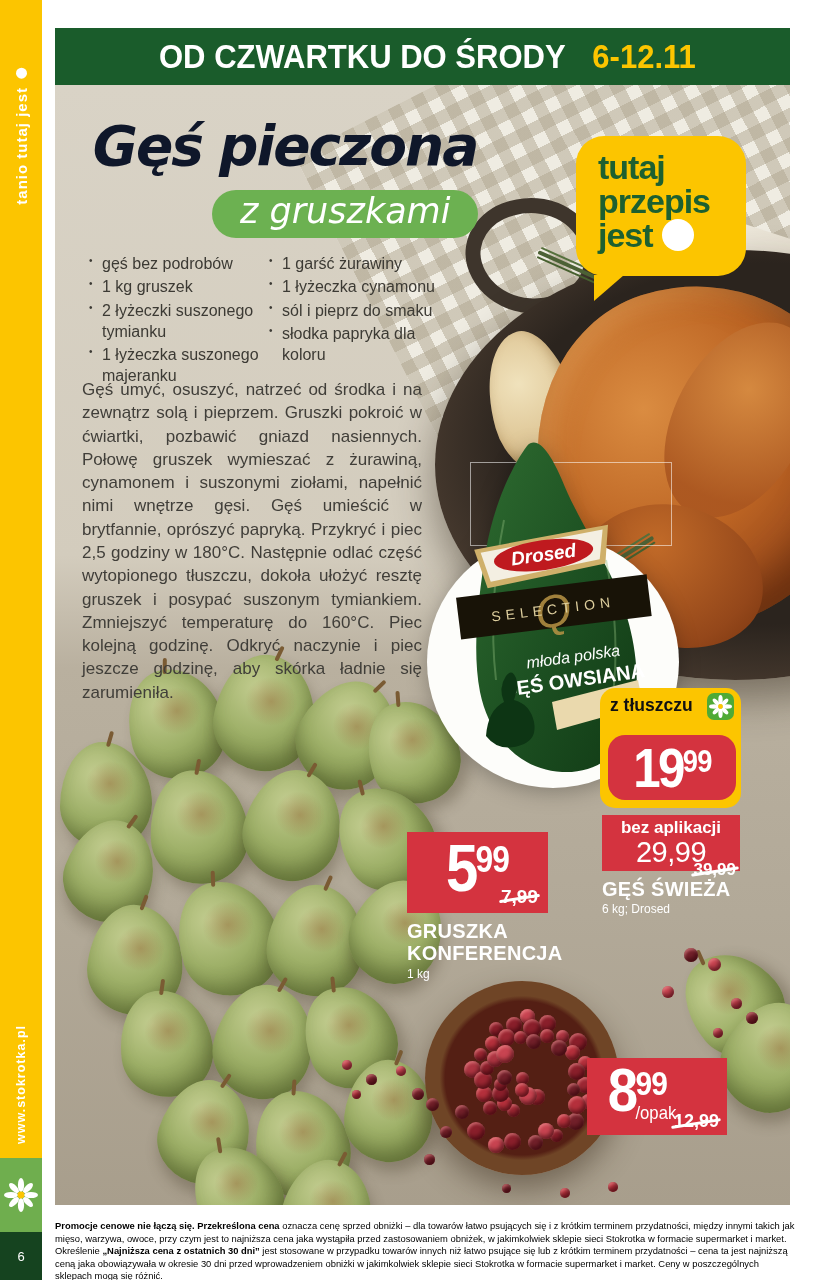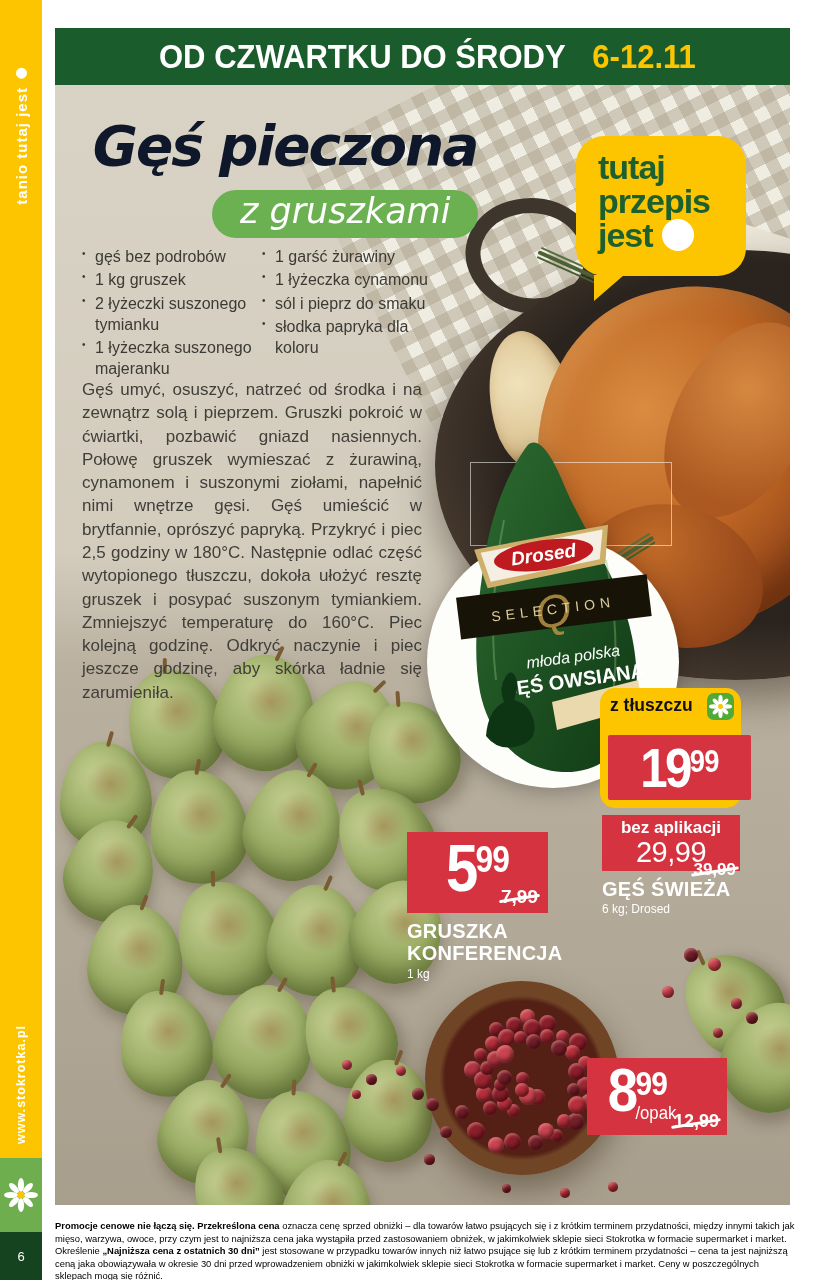--- a/index.html
+++ b/index.html
@@ -72,21 +72,21 @@
   .berry{position:absolute;border-radius:50%;
         box-shadow:inset -2px -3px 4px rgba(40,0,5,.6),inset 1px 2px 3px rgba(255,160,160,.55);}
 
   
   .title{left:60px;top:114px;width:450px;text-align:center;z-index:5;
         font-family:"DejaVu Sans",sans-serif;font-style:italic;font-weight:bold;
         font-size:55px;letter-spacing:-2px;color:#0f172a;}
   .subtitle-pill{left:212px;top:190px;z-index:5;background:#6cb151;border-radius:26px;
         padding:1px 28px 7px 28px;color:#fff;font-family:"DejaVu Sans",sans-serif;
         font-style:italic;font-size:35px;}
-  .ing-col{z-index:5;width:186px;list-style:none;margin:0;padding:0;
+  .ing-col{z-index:5;width:186px;list-style:none;margin:7px;padding:0;
         color:#3c3a34;font-size:16px;line-height:1.33;}
   .ing-col li{position:relative;padding-left:13px;margin-bottom:2px;}
   .ing-col li::before{content:"•";position:absolute;left:0;top:1px;font-size:10px;color:#3c3a34;}
   .ing-left{left:82px;top:246px;}
   .ing-right{left:262px;top:246px;}
   .instructions{left:82px;top:378px;width:340px;z-index:5;color:#403e39;font-size:17px;
         line-height:1.37;text-align:justify;}
 
   
   .recipe-badge{left:576px;top:136px;width:170px;height:140px;background:#fcc500;border-radius:28px;
@@ -114,21 +114,21 @@
   .pear-price{left:407px;top:832px;width:141px;height:81px;padding-top:8px;}
   .pear-old{position:absolute;right:10px;bottom:5px;font-size:19px;}
   .offer-label{z-index:7;color:#fff;}
   .offer-name{font-weight:bold;font-size:20px;line-height:1.12;letter-spacing:.3px;}
   .offer-details{font-size:12px;margin-top:2px;}
   .pear-label{left:407px;top:920px;width:170px;}
 
   .app-badge{left:600px;top:688px;width:141px;height:120px;background:#fcc500;border-radius:15px;z-index:7;}
   .app-badge-top{position:absolute;left:10px;top:7px;font-weight:800;font-size:17.5px;color:#111;}
   .app-logo{position:absolute;right:7px;top:5px;}
-  .app-price{position:absolute;left:8px;top:47px;width:143px;height:65px;border-radius:2px;
+  .app-price{position:absolute;left:8px;top:47px;width:128px;height:65px;border-radius:17px;
         display:flex;align-items:center;justify-content:center;}
   .app-price .p-int{font-size:56px;}
   .app-price .p-dec{font-size:31px;}
   .noapp-box{left:602px;top:815px;width:138px;height:56px;z-index:7;text-align:center;}
   .noapp-label{font-weight:800;font-size:17px;margin-top:3px;}
   .noapp-price{font-size:29px;line-height:1.0;letter-spacing:-.5px;}
   .noapp-old{position:absolute;right:4px;bottom:-9px;font-size:17px;color:#fff;}
   .goose-label{left:602px;top:878px;width:170px;}
 
   .cran-price{left:587px;top:1058px;width:140px;height:77px;padding-top:6px;}

